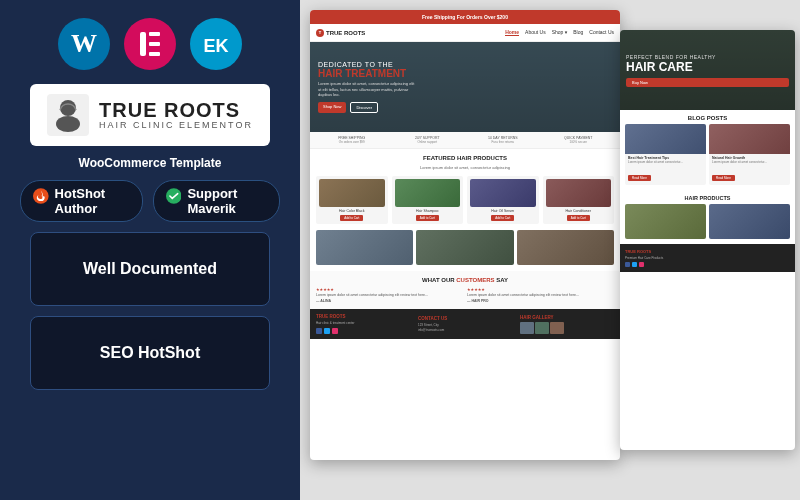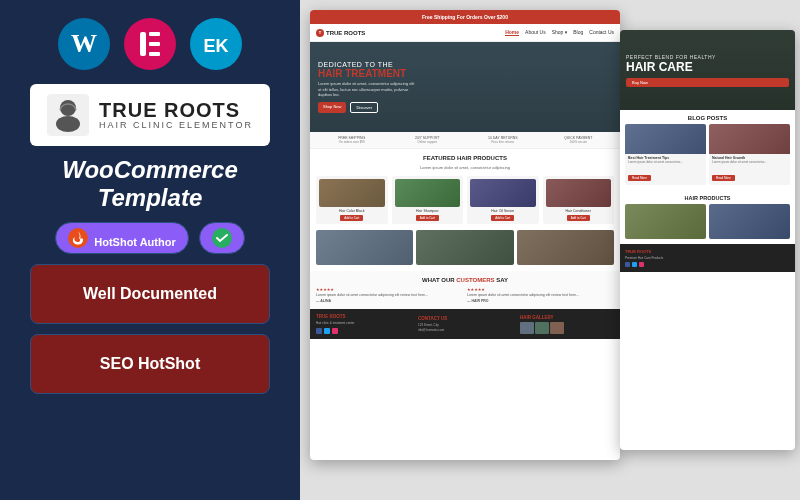--- a/index.html
+++ b/index.html
@@ -78,61 +78,60 @@
 
     .logo-subtitle {
       font-size: 9px;
       color: #555;
       letter-spacing: 2px;
       text-transform: uppercase;
     }
 
     .woo-template-label {
       color: white;
-      font-size: 24px;
+      font-size: 12px;
       font-weight: 700;
       text-align: center;
-      font-style: italic;
     }
 
     .badge-row {
       display: flex;
       gap: 10px;
       align-items: center;
     }
 
     .badge {
-      background: #8b5cf6;
+      background: #0f172a;
       border: 1px solid #2a5080;
       border-radius: 20px;
       padding: 5px 12px;
       display: flex;
-      align-items: flex-end;
+      align-items: flex-start;
       gap: 6px;
-      font-size: 11px;
+      font-size: 13px;
       color: white;
       font-weight: 600;
     }
 
     .badge-icon-hotshot {
       width: 20px;
       height: 20px;
     }
 
     .badge-icon-support {
       width: 20px;
       height: 20px;
     }
 
     .feature-btn {
-      background: #7f1d1d;
+      background: #0f172a;
       border: 1.5px solid #2e4e80;
       border-radius: 8px;
       width: 240px;
-      padding: 20px 20px;
+      padding: 27px 20px;
       color: white;
       font-size: 16px;
       font-weight: 700;
       text-align: center;
       cursor: pointer;
     }
 
     
     .right-panel {
       flex: 1;
@@ -551,20 +550,21 @@
         <circle cx="10" cy="10" r="10" fill="#E84E1B"></circle>
         <path d="M10 3 C10 3 14 7 12 11 C15 9 16 12 14 15 C12 17 8 17 6 15 C4 13 5 10 7 9 C5 12 8 14 10 14 C12 14 13 12 11 10 C13 8 10 3 10 3Z" fill="white"></path>
       </svg>
       <span>HotShot Author</span>
     </div>
     <div class="badge">
       <svg class="badge-icon-support" viewBox="0 0 20 20" xmlns="http://www.w3.org/2000/svg">
         <circle cx="10" cy="10" r="10" fill="#27AE60"></circle>
         <path d="M5 10 L8 13 L15 7" stroke="white" stroke-width="2" fill="none" stroke-linecap="round"></path>
       </svg>
+      <span>Support Maverik</span>
     </div>
   </div>
 
   <div class="feature-btn">Well Documented</div>
   <div class="feature-btn">SEO HotShot</div>
 </div>
 
 <div class="right-panel">
 
   <div class="site-mockup-main">

